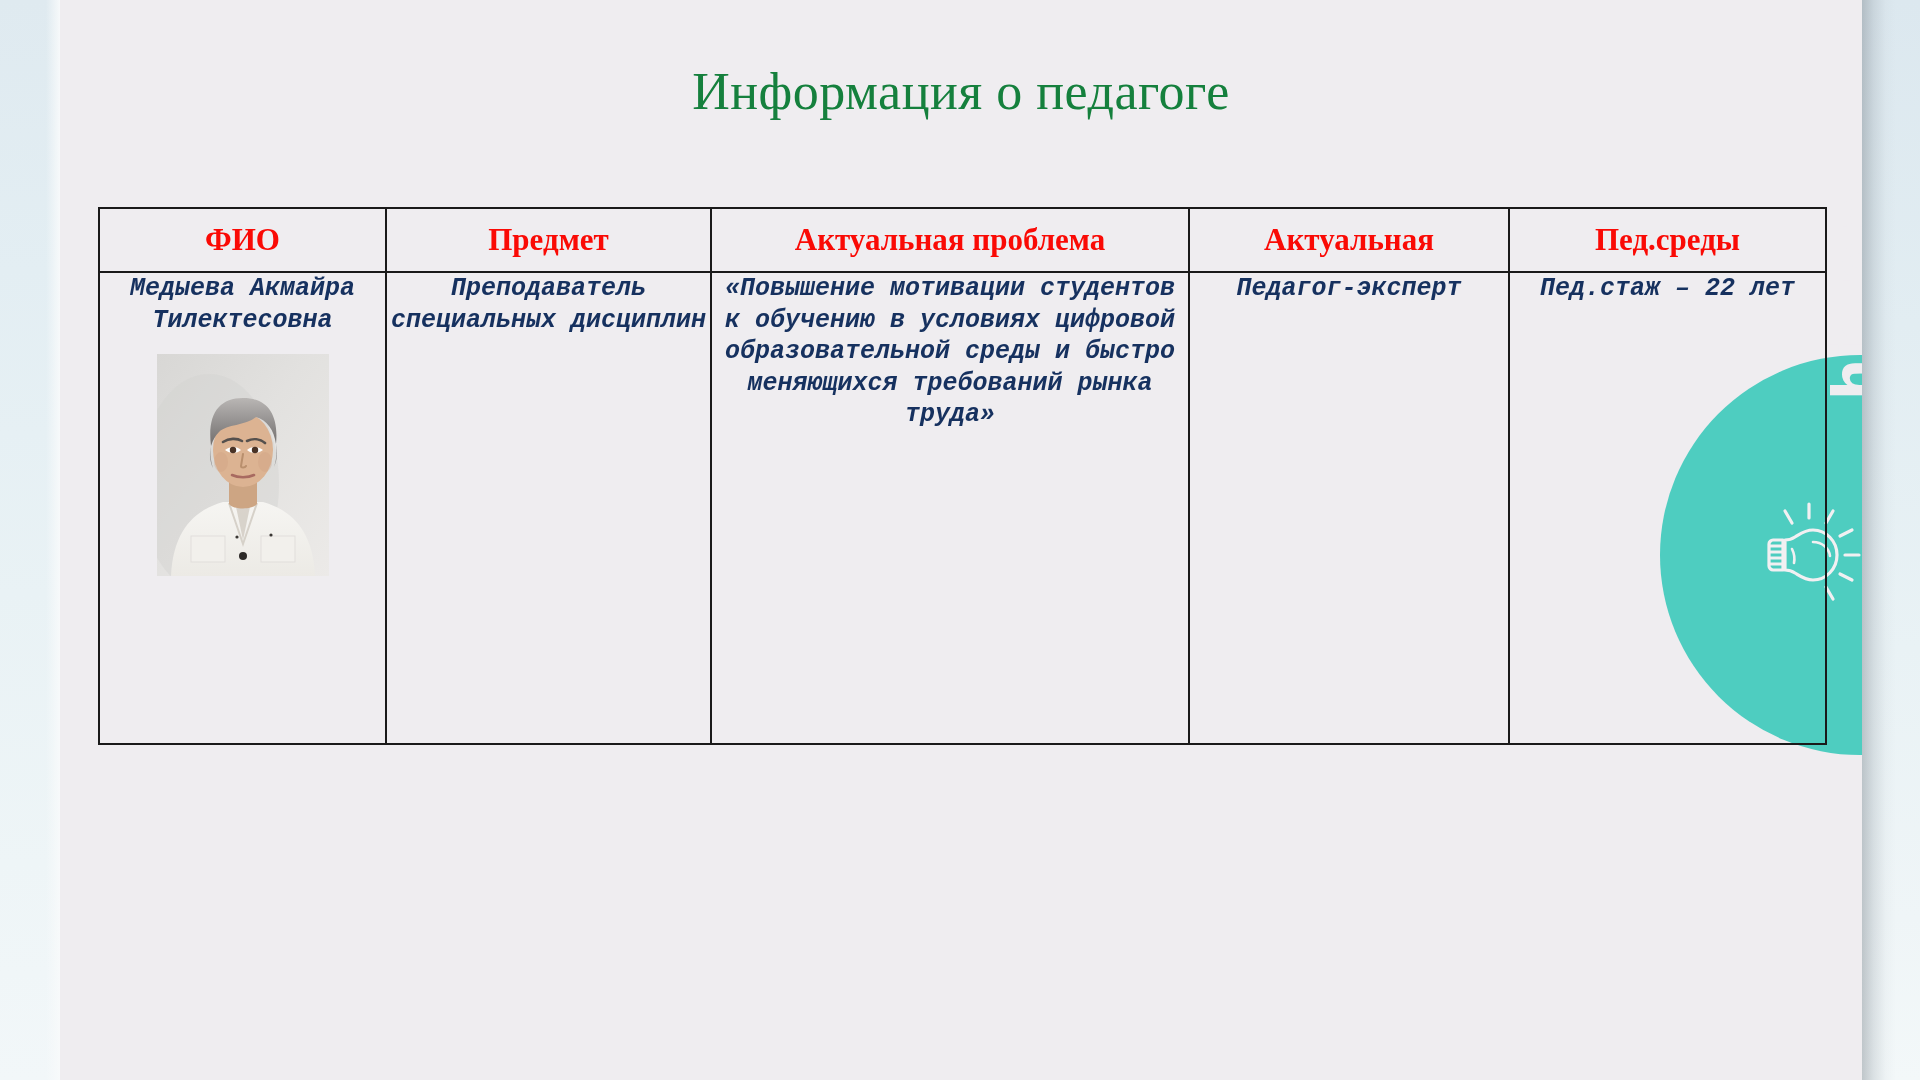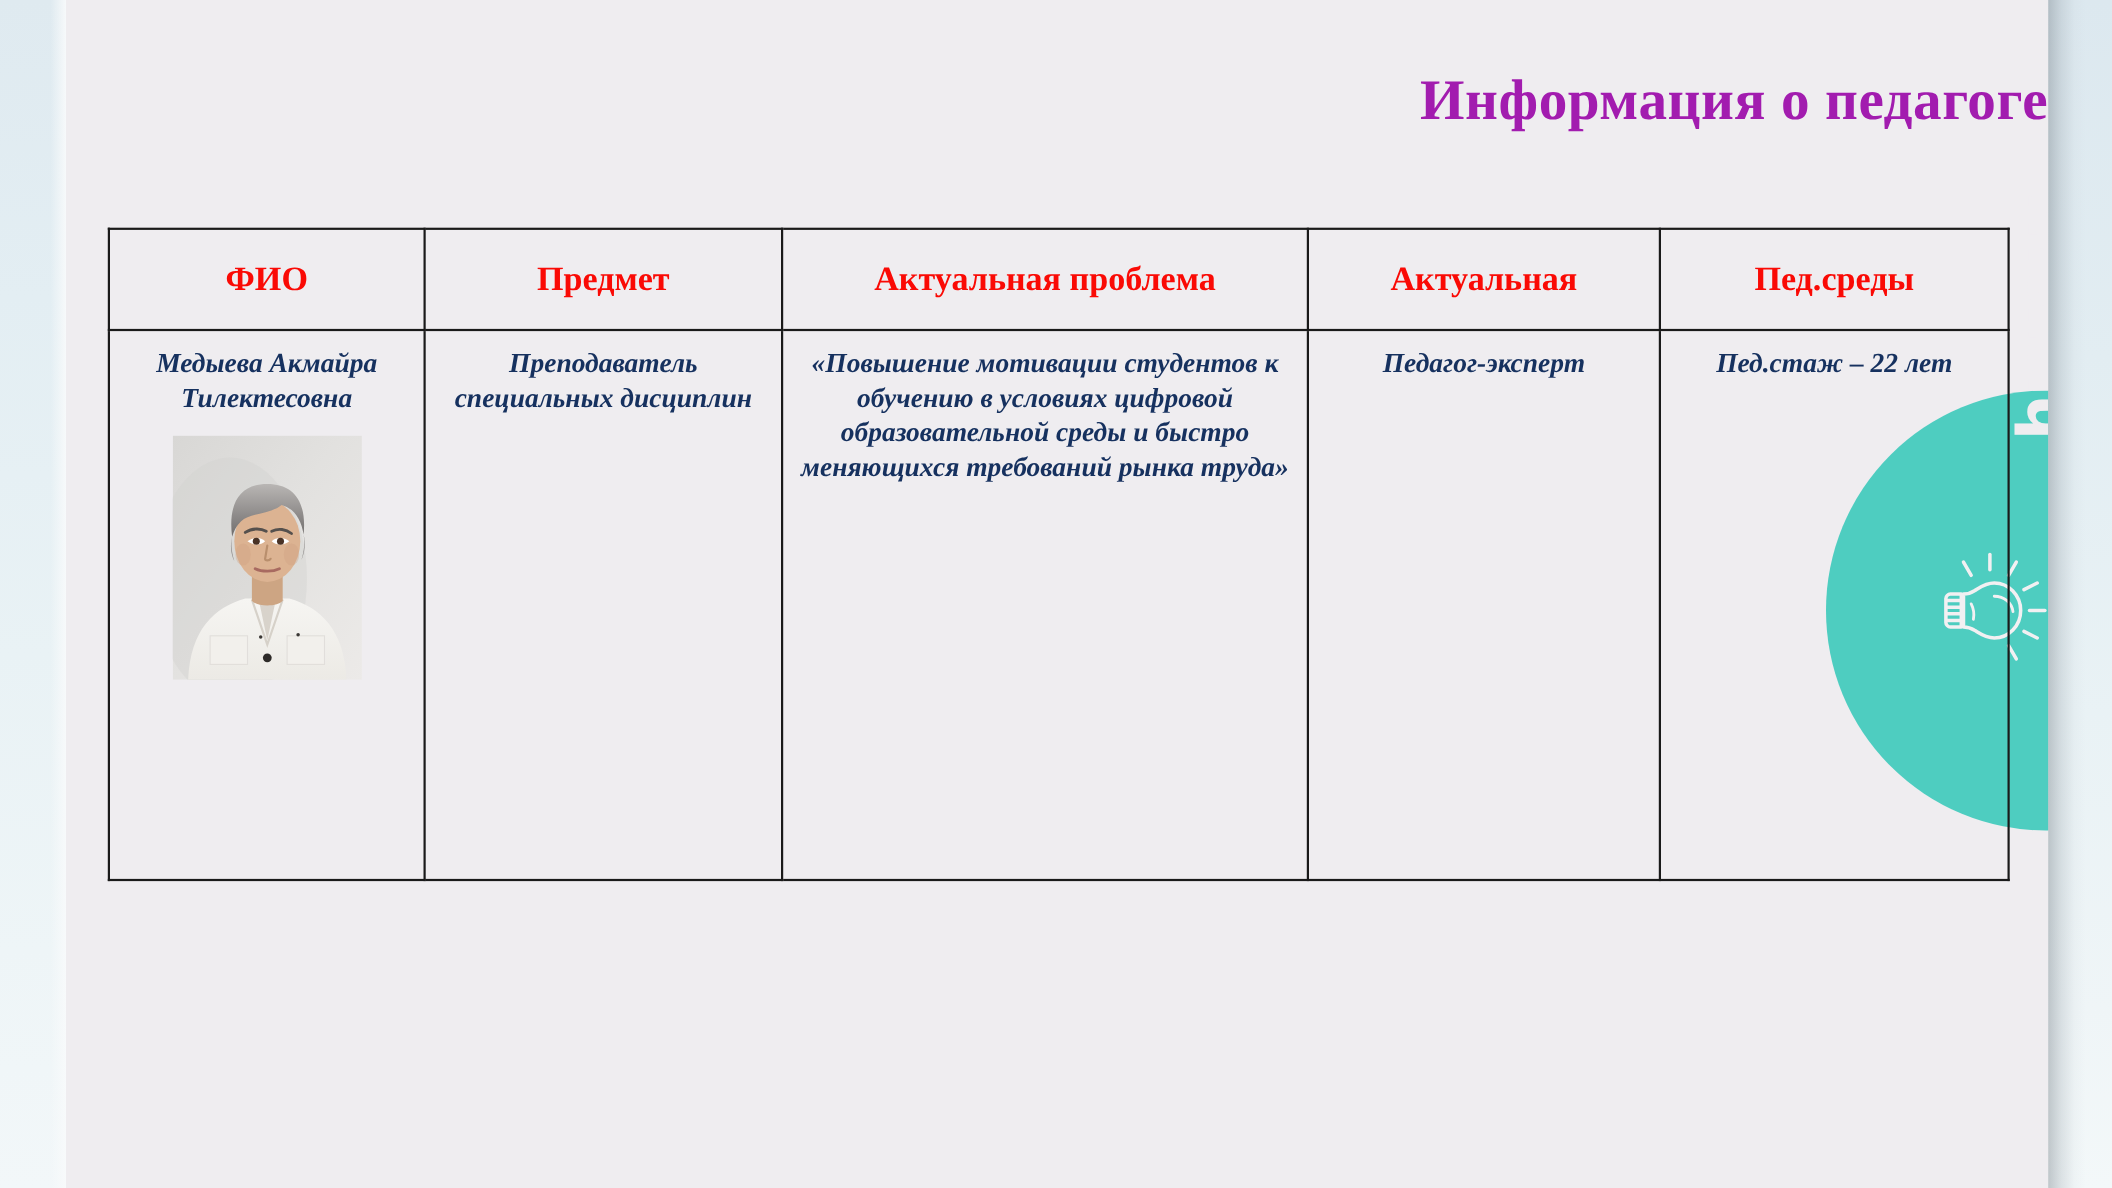--- a/index.html
+++ b/index.html
@@ -110,60 +110,60 @@
     height: 126px;
     z-index: 2;
     transform: rotate(90deg);
   }
 
   
   .slide-title {
     position: absolute;
     left: 0; top: 62px;
     width: 1802px;
-    text-align: right;
-    color: #a21caf;
+    text-align: center;
+    color: #15803d;
     font-family: "Liberation Serif", serif;
-    font-weight: bold;
+    font-weight: normal;
     font-size: 52px;
     letter-spacing: 0.5px;
     z-index: 3;
   }
 
   
   .tbl {
     position: absolute;
     left: 38px;
     top: 207px;
     width: 1727px;
     border-collapse: collapse;
     table-layout: fixed;
     z-index: 4;
     background: transparent;
   }
   .tbl th, .tbl td {
     border: 2.5px solid #1a1a1a;
     background: transparent;
-    padding: 14px;
+    padding: 0;
     vertical-align: top;
   }
   .tbl thead th {
     height: 62px;
     text-align: center;
     vertical-align: middle;
     color: #fa0a05;
     font-family: "Liberation Serif", serif;
     font-weight: bold;
     font-size: 31px;
     white-space: nowrap;
   }
   .tbl tbody td {
     height: 470px;
     color: #16315f;
-    font-family: Liberation Serif, serif;
+    font-family: Liberation Mono, monospace;
     font-weight: bold;
     font-style: italic;
     font-size: 25px;
     line-height: 1.26;
   }
 
   
   .col-fio      { width: 287px; }
   .col-subject  { width: 325px; }
   .col-problem  { width: 478px; }

